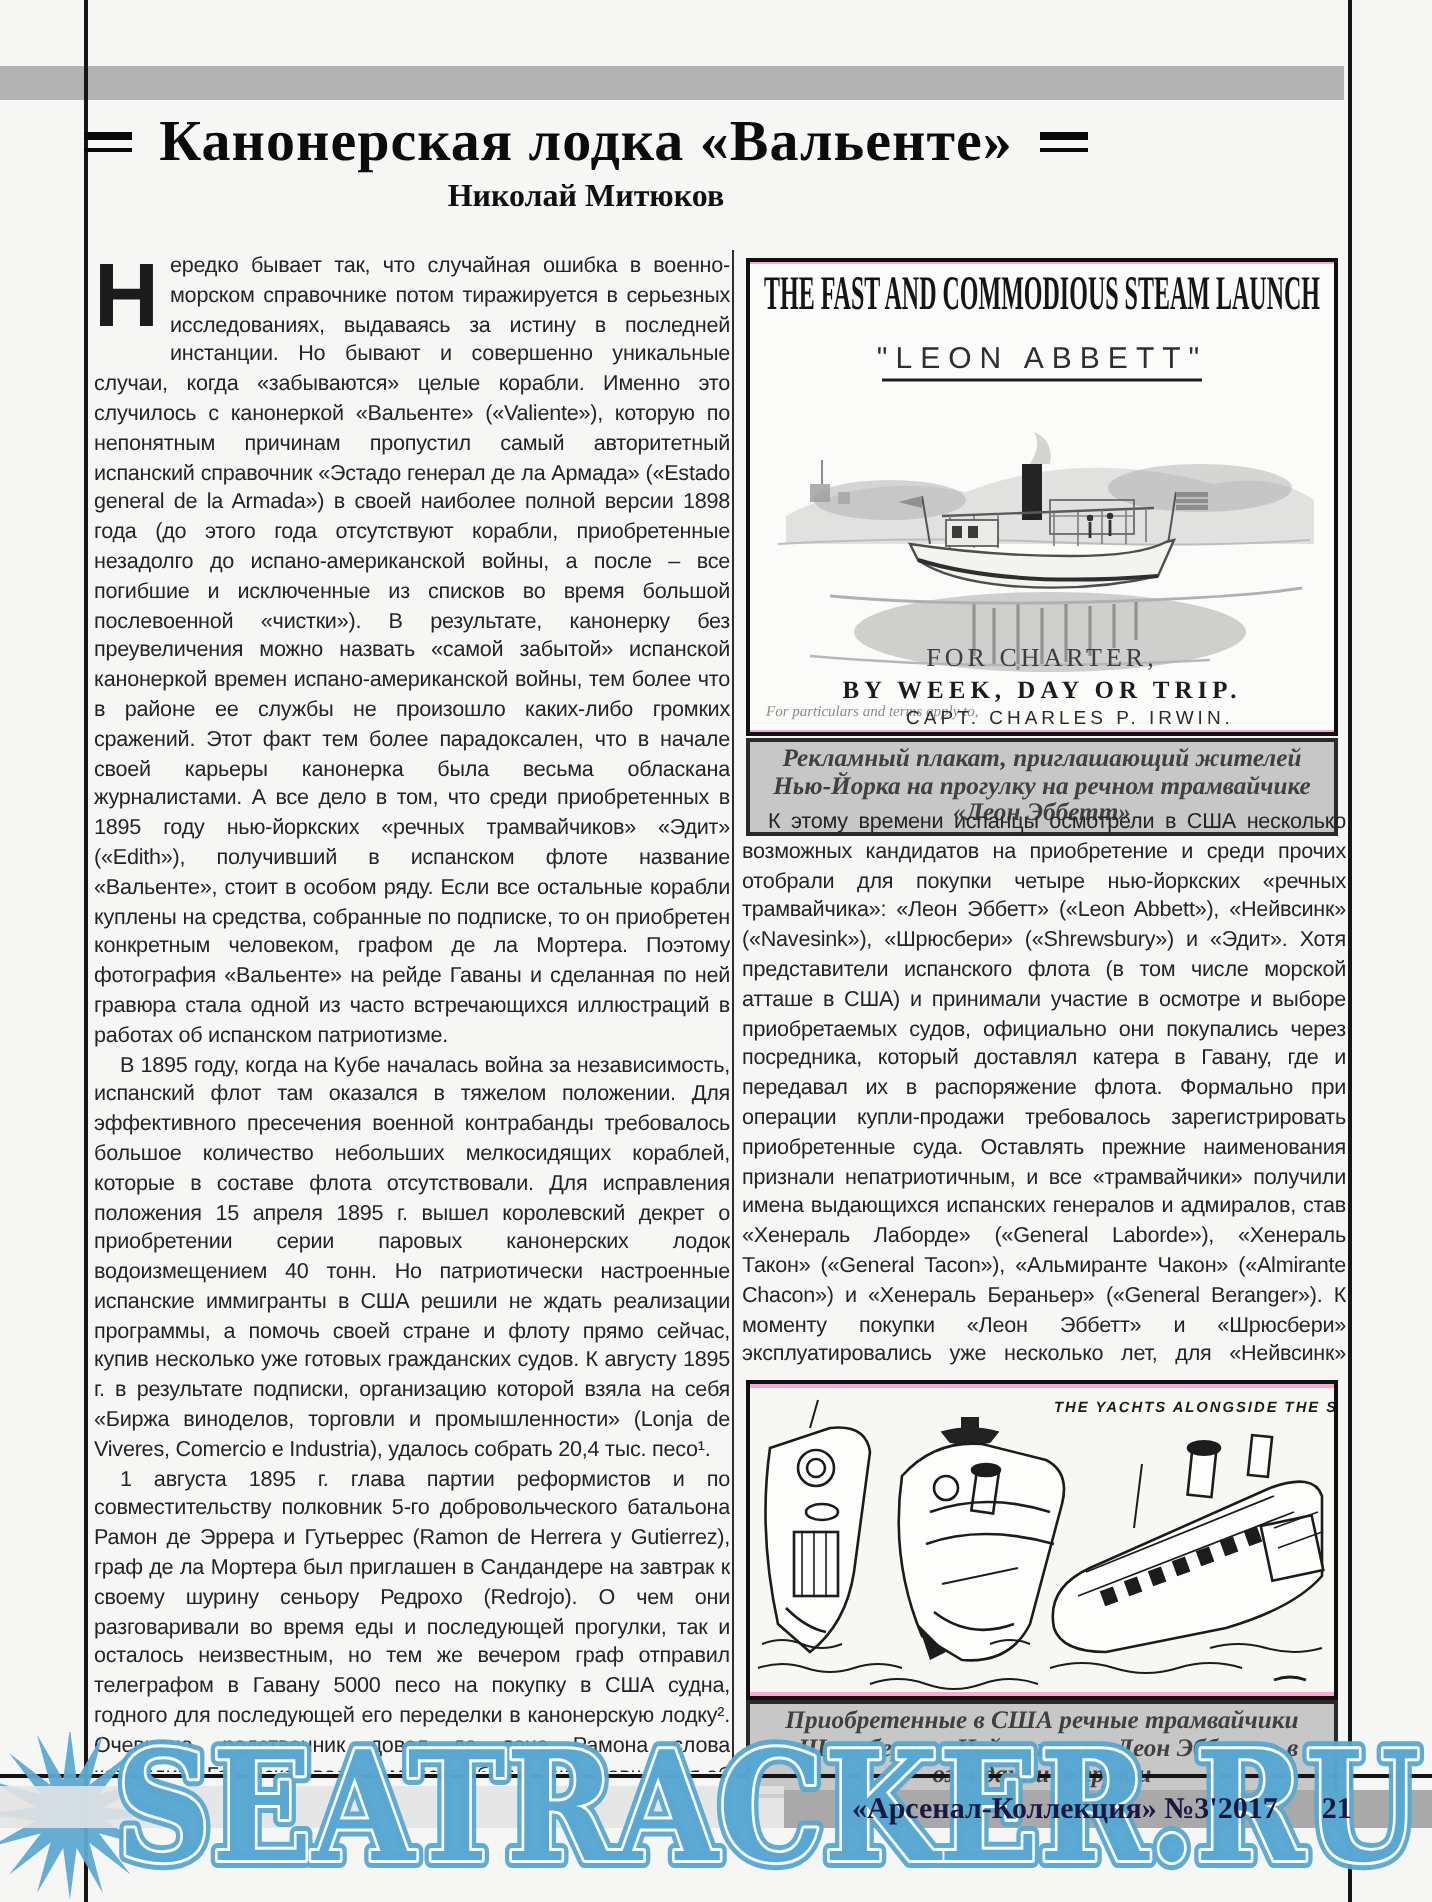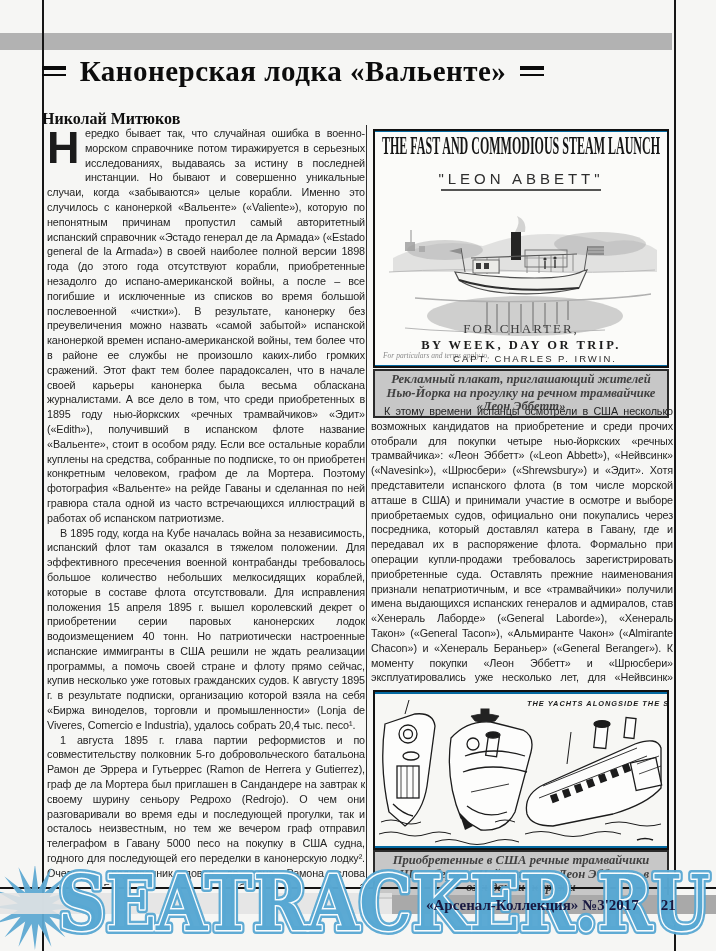--- a/index.html
+++ b/index.html
@@ -5,43 +5,43 @@
   html,body{margin:0;padding:0;}
   .page{
     position:relative; width:716px; height:951px;
     background:#f6f6f4; overflow:hidden;
     font-family:"Liberation Sans", sans-serif;
   }
   .vrule{position:absolute; top:0; width:2px; height:951px; background:#161616; z-index:1;}
   .vrule.left{left:42px;}
   .vrule.right{left:674px;}
   .topbar{position:absolute; left:0; top:33px; width:672px; height:17px; background:#b2b2b2; z-index:0;}
-  .header{position:absolute; left:42px; top:54px; width:502px; z-index:2;}
+  .header{position:absolute; left:42px; top:54px; width:502px; text-align:center; z-index:2;}
   .titlerow{display:flex; align-items:center; justify-content:center; gap:14px;}
   .dblrule{width:92px; height:4px; border-top:4px solid #0a0a0a; border-bottom:2px solid #0a0a0a;}
   h1.title{
     margin:0; font-family:"Liberation Serif", serif; font-weight:bold;
     font-size:29px; line-height:34px; color:#0c0c0c; white-space:nowrap; letter-spacing:0.5px;
   }
-  .author{margin-top:22px; font-family:"Liberation Serif", serif; font-weight:bold; font-size:16px; color:#101010;}
+  .author{margin-top:2px; font-family:"Liberation Serif", serif; font-weight:bold; font-size:16px; color:#101010;}
   .coltext{
     position:absolute; text-align:justify; color:#242424;
     font-size:10.8px; line-height:14.8px; letter-spacing:-0.12px; overflow:hidden; z-index:2;
   }
   .col-left{left:47px; top:126px; width:318px; height:760px;}
   .col-right{left:371px; top:404px; width:302px; height:283px;}
   .coltext p{margin:0; text-indent:13px;}
   .coltext p.first{text-indent:0;}
   .dropcap{
     float:left; font-weight:bold; font-size:45px; line-height:40px;
     width:34px; height:44px; margin:2px 4px 0 0; color:#1b1b1b; text-indent:0;
   }
   .divider{position:absolute; left:366px; top:125px; width:1px; height:762px; background:#2c2c2c; z-index:1;}
   .figure{
-    position:absolute; left:373px; width:292px; background:#0369a1;
+    position:absolute; left:373px; width:292px; background:#f9a8d4;
     border:2px solid #111; z-index:2;
   }
   .fig1{top:129px; height:235px;}
   .fig2{top:690px; height:156px;}
   .figure svg{display:block; width:100%; height:100%;}
   .caption{
     position:absolute; left:373px; width:280px; background:#c7c7c7;
     border:2px solid #2a2a2a; padding:2px 6px; z-index:2;
     font-family:"Liberation Serif", serif; font-style:italic; font-weight:bold;
     font-size:12.6px; line-height:13.6px; text-align:center; color:#404040;

